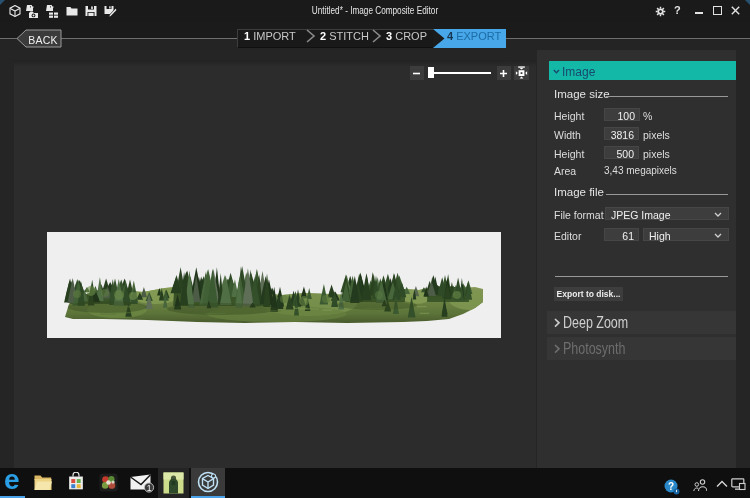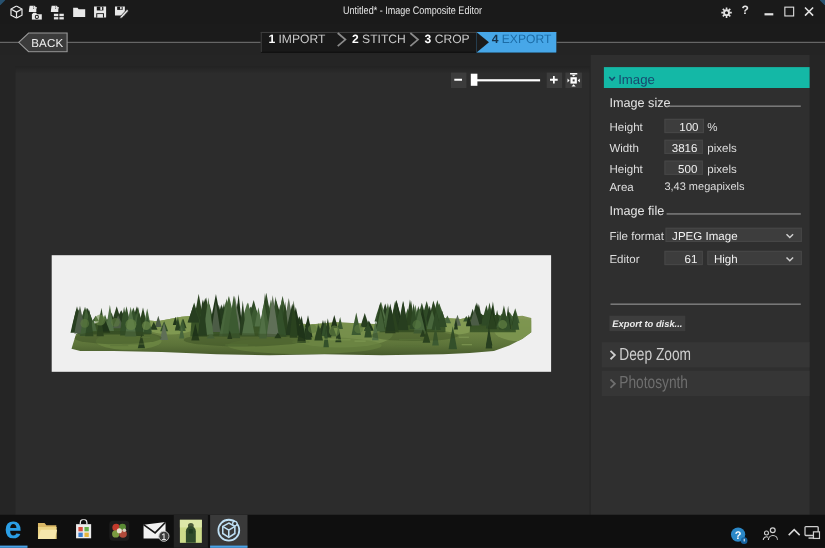--- a/index.html
+++ b/index.html
@@ -45,21 +45,21 @@
 .sechdr { position:absolute; font-size:11.5px; color:#e4e4e4; }
 .secline { position:absolute; height:1px; background:#989898; }
 .plabel { position:absolute; left:17px; font-size:10.5px; color:#dedede; }
 .pbox { position:absolute; background:#3d3d3d; border:1px solid #464646; color:#f0f0f0;
   font-size:10.5px; text-align:right; }
 .psuffix { position:absolute; font-size:10.5px; color:#dedede; }
 .pdrop { position:absolute; background:#3d3d3d; border:1px solid #464646; color:#f0f0f0; font-size:10.5px; }
 .pdrop .dch { position:absolute; right:6px; top:4px; }
 
 #exportbtn { position:absolute; left:17px; top:237px; width:69px; height:14px; background:#3d3d3d;
-  color:#ececec; font-size:8.5px; font-weight:bold; text-align:center; line-height:14px; white-space:nowrap;font-style:italic; }
+  color:#ececec; font-size:8.5px; font-weight:bold; text-align:center; line-height:14px; white-space:nowrap; }
 
 .colbar { position:absolute; left:10px; width:189px; background:#363636; color:#cfcfcf; }
 .colbar .ch { position:absolute; left:7px; top:7px; }
 .colbar .t { position:absolute; left:16px; top:3px; font-size:16px; transform:scaleX(0.78); transform-origin:0 0; white-space:nowrap; }
 
 
 #taskbar { position:absolute; left:0; top:468px; width:750px; height:30px; background:#0f0f0f; }
 .tkico { position:absolute; top:2px; }
 </style>
 </head>

